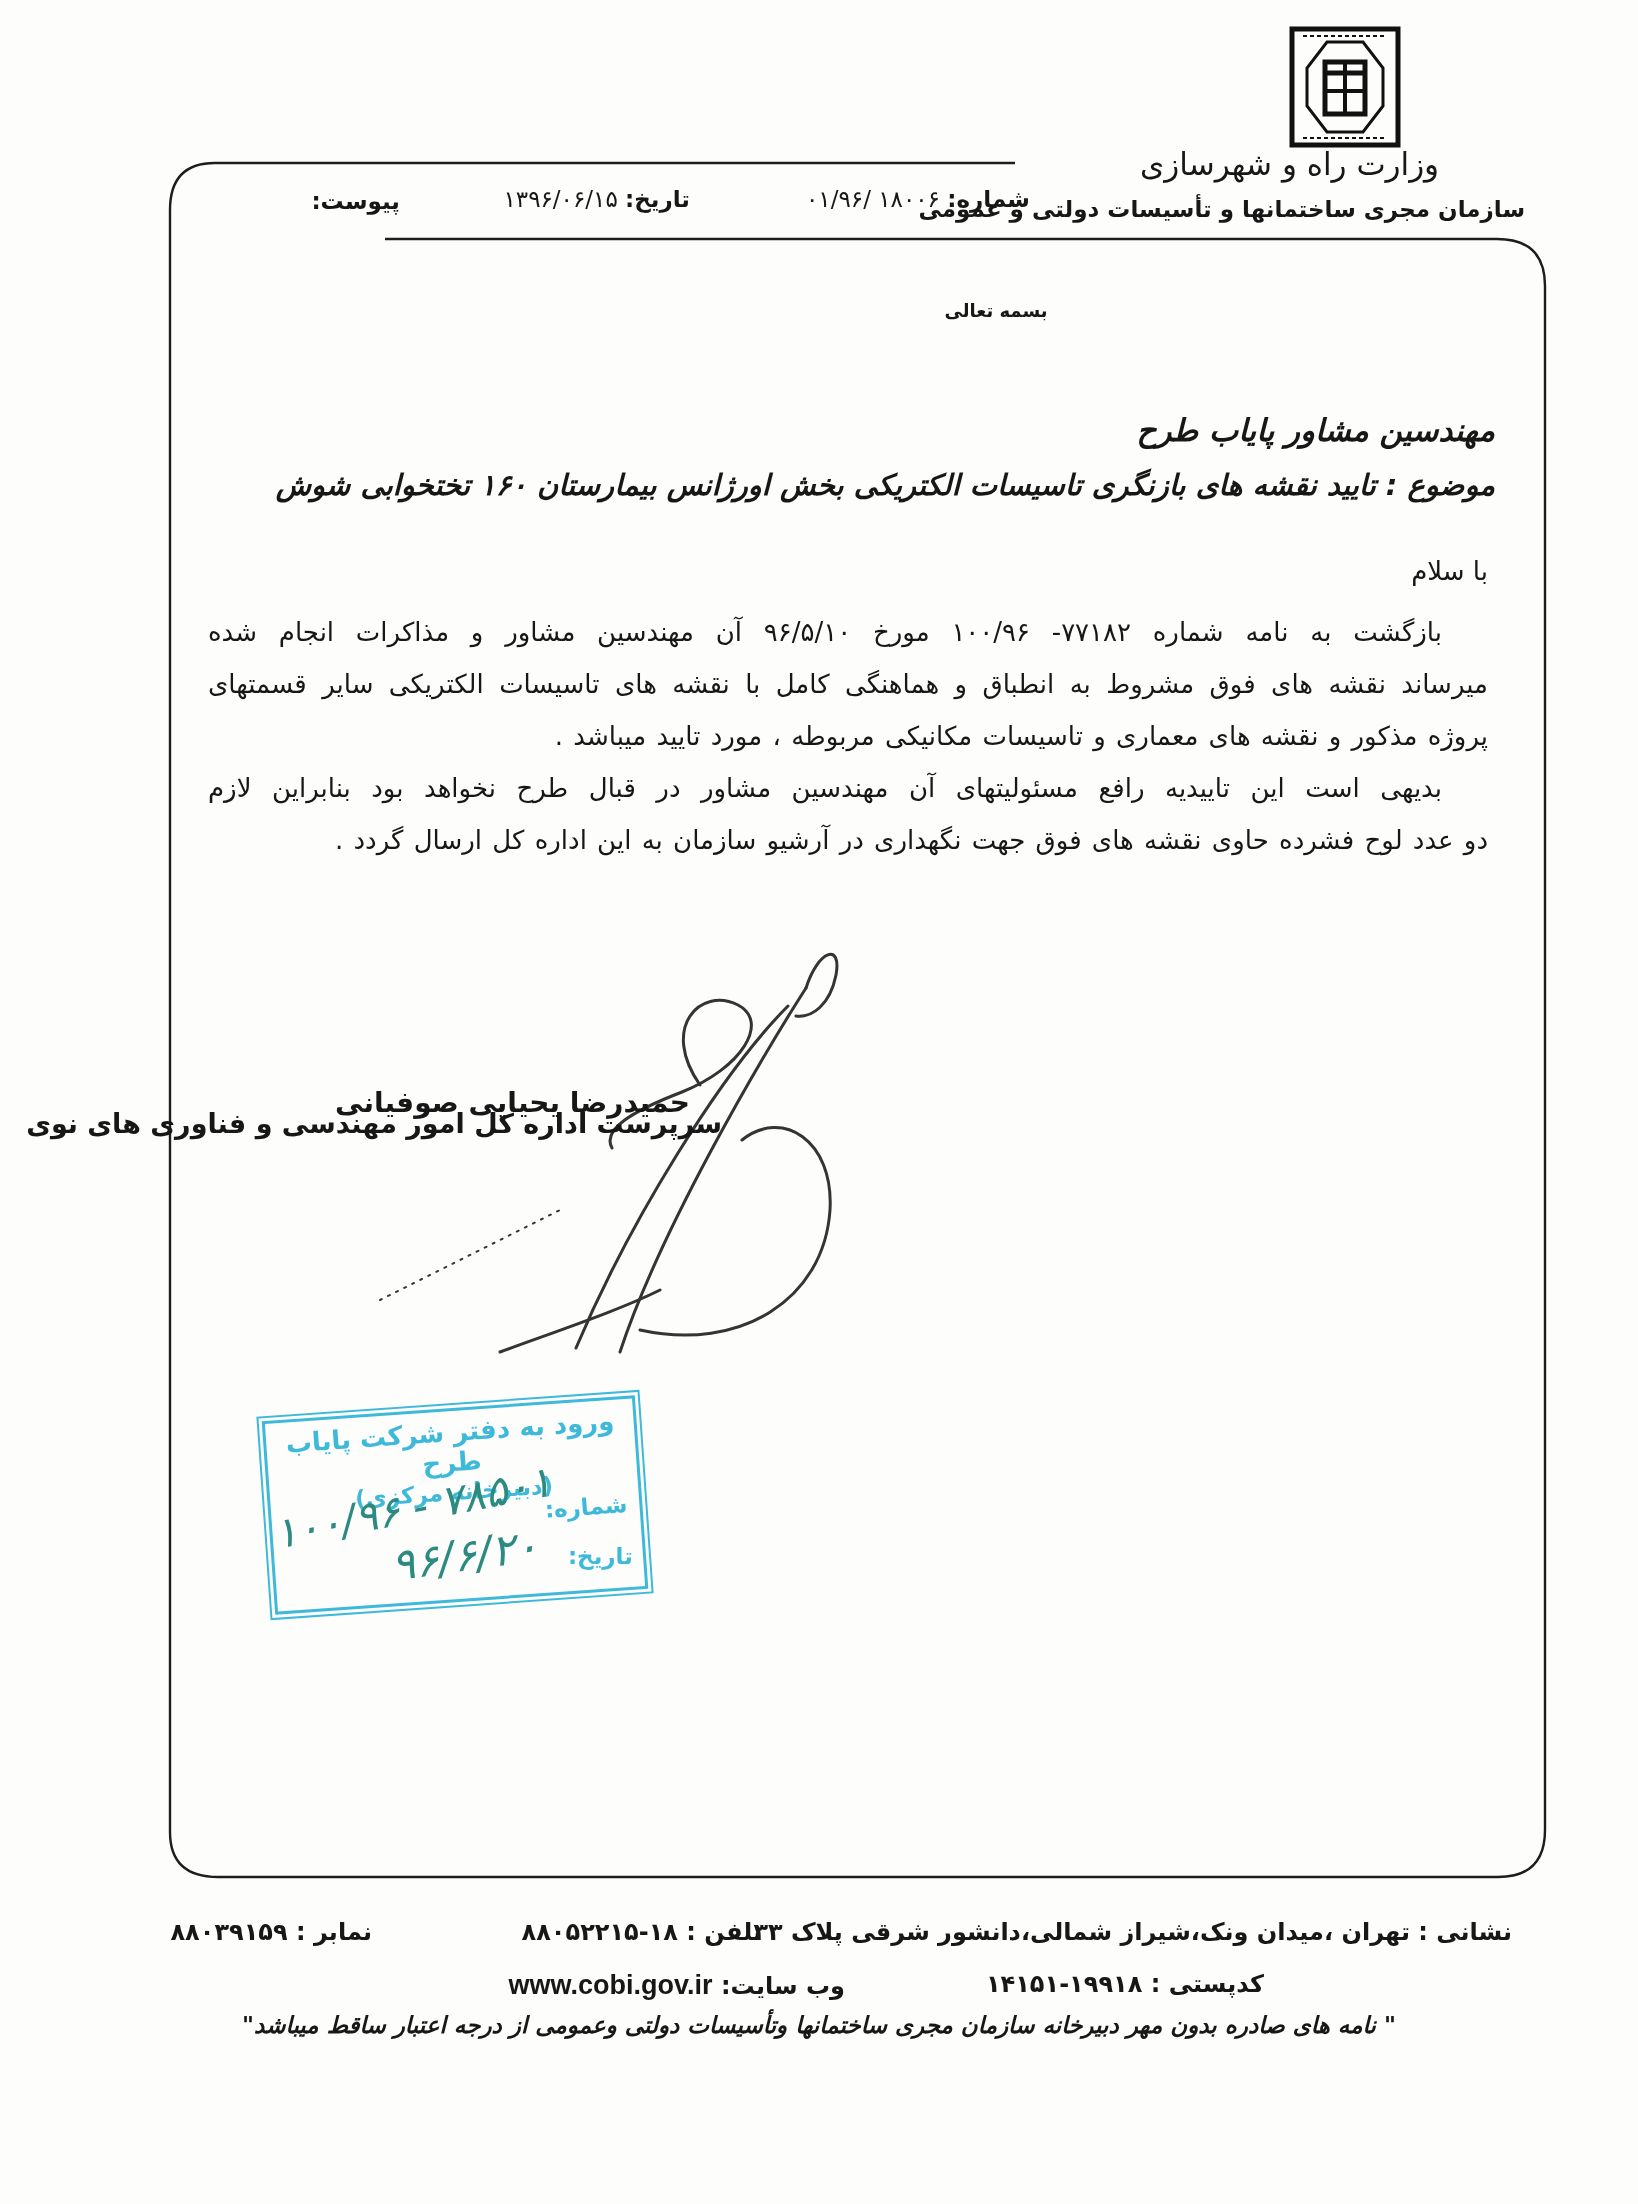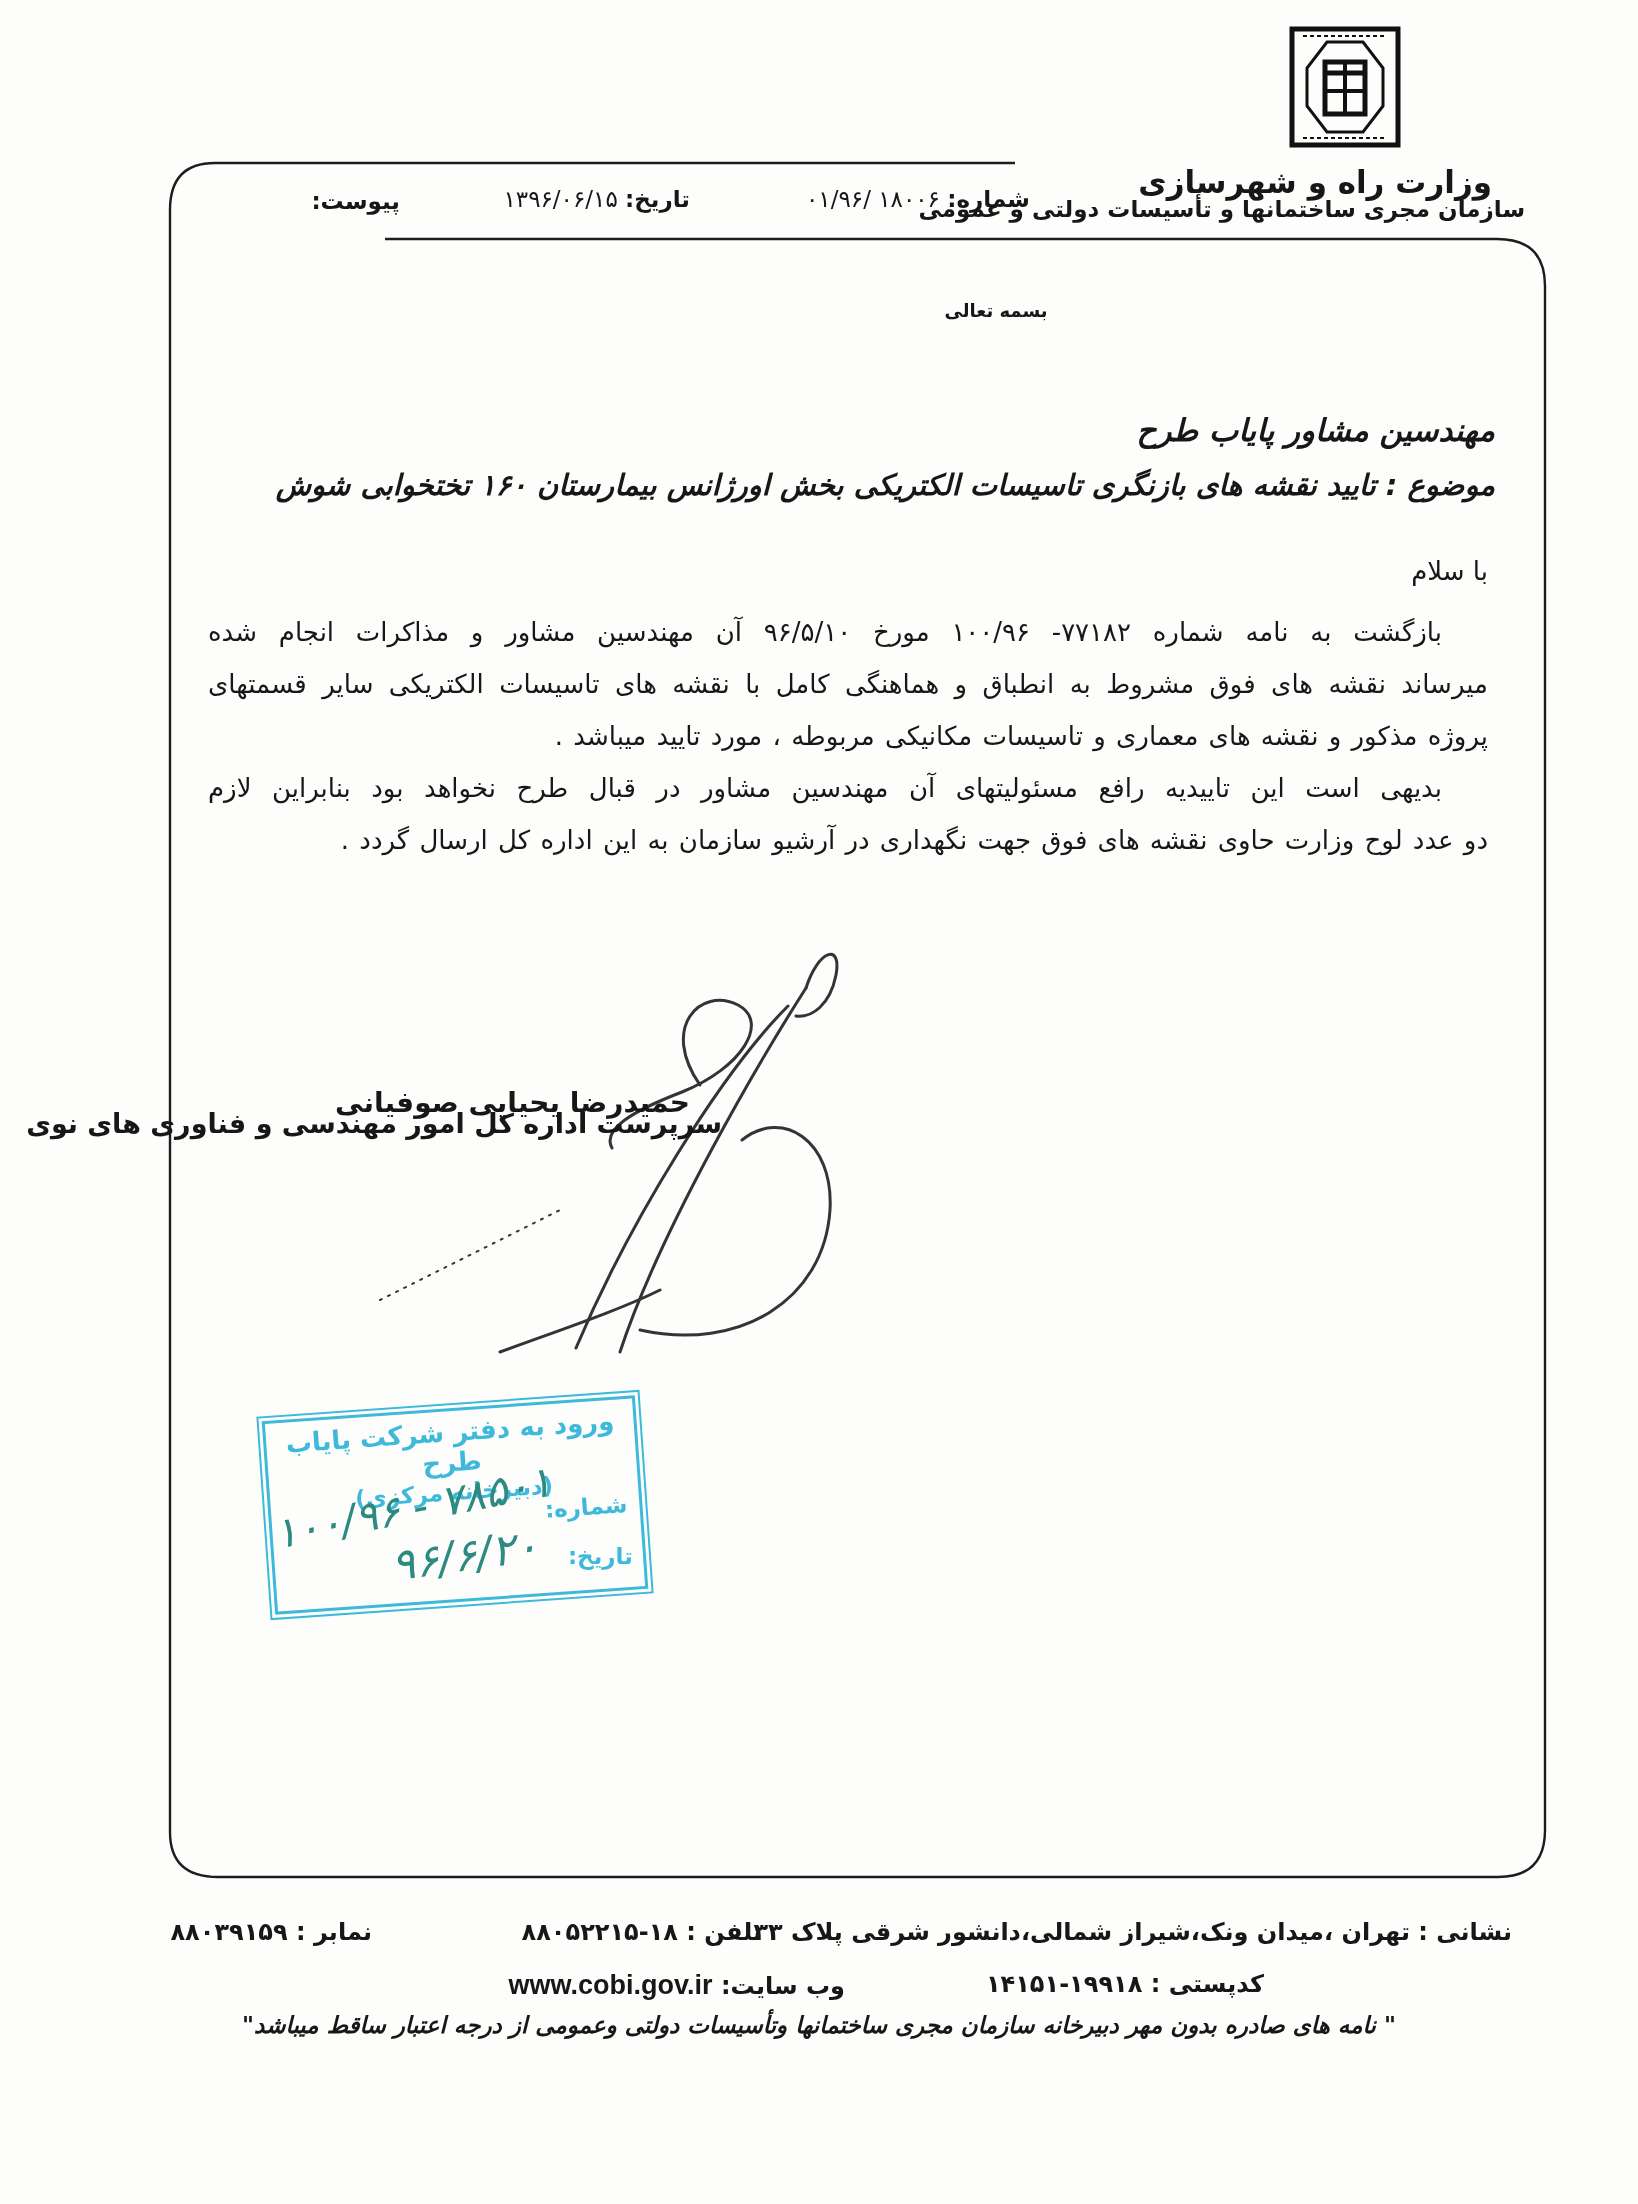--- a/index.html
+++ b/index.html
@@ -12,21 +12,21 @@
     font-family:"DejaVu Sans","Liberation Sans",sans-serif;
     color:#171717;
     direction:rtl;
   }
   .abs{position:absolute;white-space:nowrap;}
   .ltr{direction:ltr;unicode-bidi:isolate;display:inline-block;}
 
   
   .logo{left:1289px;top:26px;width:112px;height:122px;}
   .ministry{left:1140px;top:146px;width:352px;text-align:left;
-            font-size:31px;font-weight:700;margin-top:18px;}
+            font-size:31px;font-weight:400;}
   .org-subtitle{left:1085px;top:196px;width:440px;text-align:center;
             font-size:23px;font-weight:700;}
 
   .meta{font-size:23px;top:186px;}
   .meta b{font-weight:700;}
   .meta-number{right:608px;}
   .meta-date{right:948px;}
   .meta-attach{right:1238px;top:188px;}
 
   
@@ -127,21 +127,21 @@
   <div class="abs bismillah">بسمه تعالی</div>
   <div class="abs recipient">مهندسین مشاور پایاب طرح</div>
   <div class="abs subject">موضوع : تایید نقشه های بازنگری تاسیسات الکتریکی بخش اورژانس  بیمارستان ۱۶۰ تختخوابی شوش</div>
   <div class="abs salutation">با سلام</div>
 
   <div class="body-block">
     <div class="body-line indent">بازگشت به نامه شماره ۷۷۱۸۲- ۱۰۰/۹۶ مورخ ۹۶/۵/۱۰ آن مهندسین مشاور و مذاکرات انجام شده</div>
     <div class="body-line">میرساند نقشه های فوق مشروط به انطباق و هماهنگی کامل با نقشه های تاسیسات الکتریکی سایر قسمتهای</div>
     <div class="body-line last">پروژه مذکور و نقشه های معماری و تاسیسات مکانیکی مربوطه ، مورد تایید میباشد .</div>
     <div class="body-line indent">بدیهی است این تاییدیه رافع مسئولیتهای آن مهندسین مشاور در قبال طرح نخواهد بود بنابراین لازم</div>
-    <div class="body-line last">دو عدد لوح وزارت حاوی نقشه های فوق جهت نگهداری در آرشیو سازمان به این اداره کل ارسال گردد .</div>
+    <div class="body-line last">دو عدد لوح فشرده حاوی نقشه های فوق جهت نگهداری در آرشیو سازمان به این اداره کل ارسال گردد .</div>
   </div>
 
   <div class="abs sig-name">حمیدرضا یحیایی صوفیانی</div>
   <div class="abs sig-title">سرپرست اداره کل امور مهندسی و  فناوری های نوی</div>
 
   <div class="stamp">
     <div class="stamp-l1">ورود به دفتر شرکت پایاب طرح</div>
     <div class="stamp-l2">(دبیرخانه مرکزی)</div>
     <div class="stamp-label stamp-num-label">شماره:</div>
     <div class="stamp-label stamp-date-label">تاریخ:</div>

